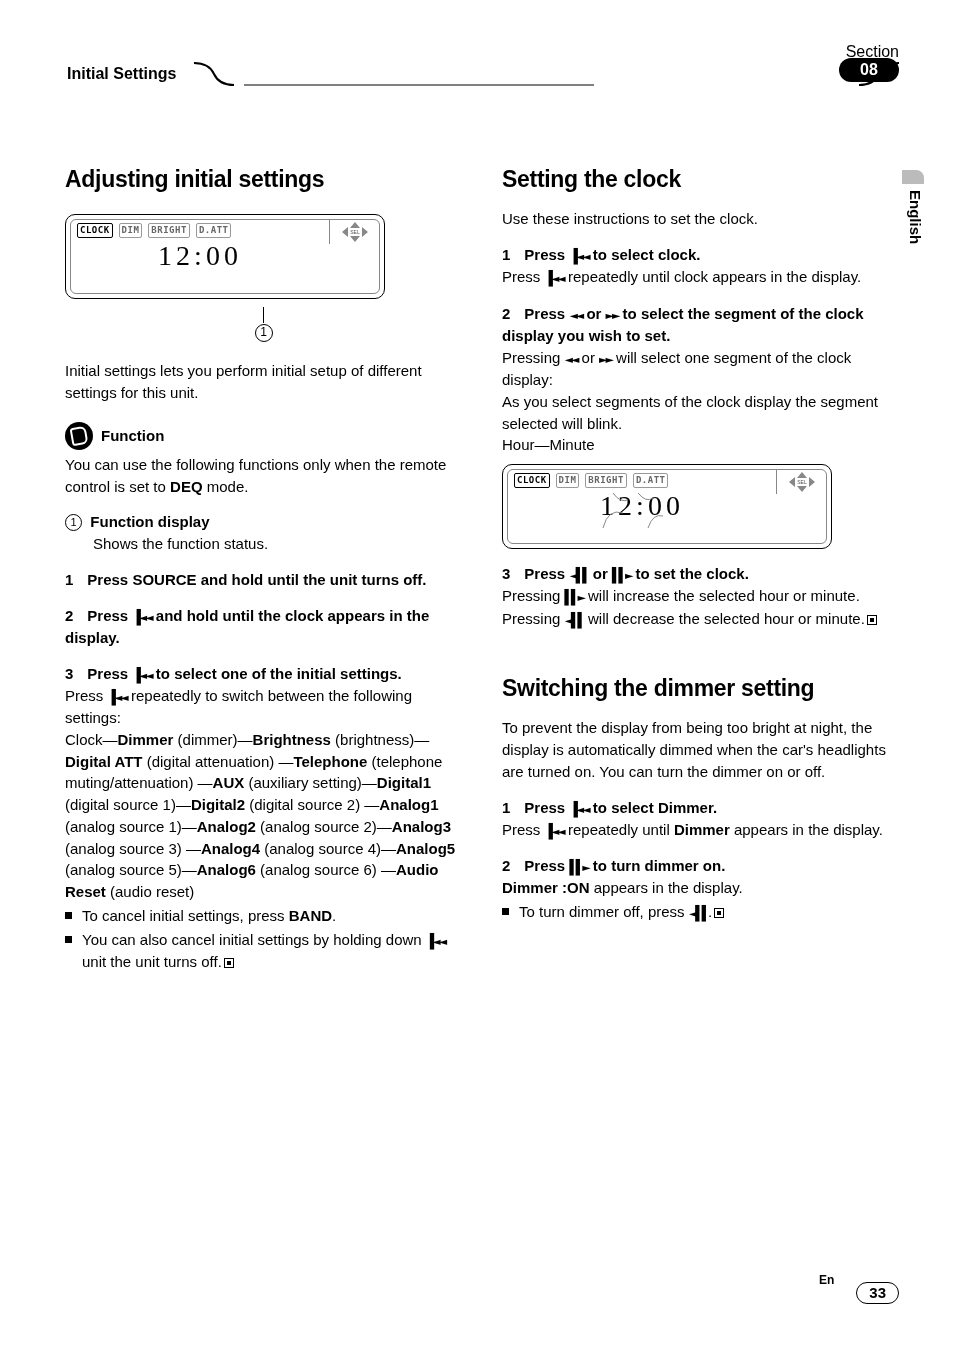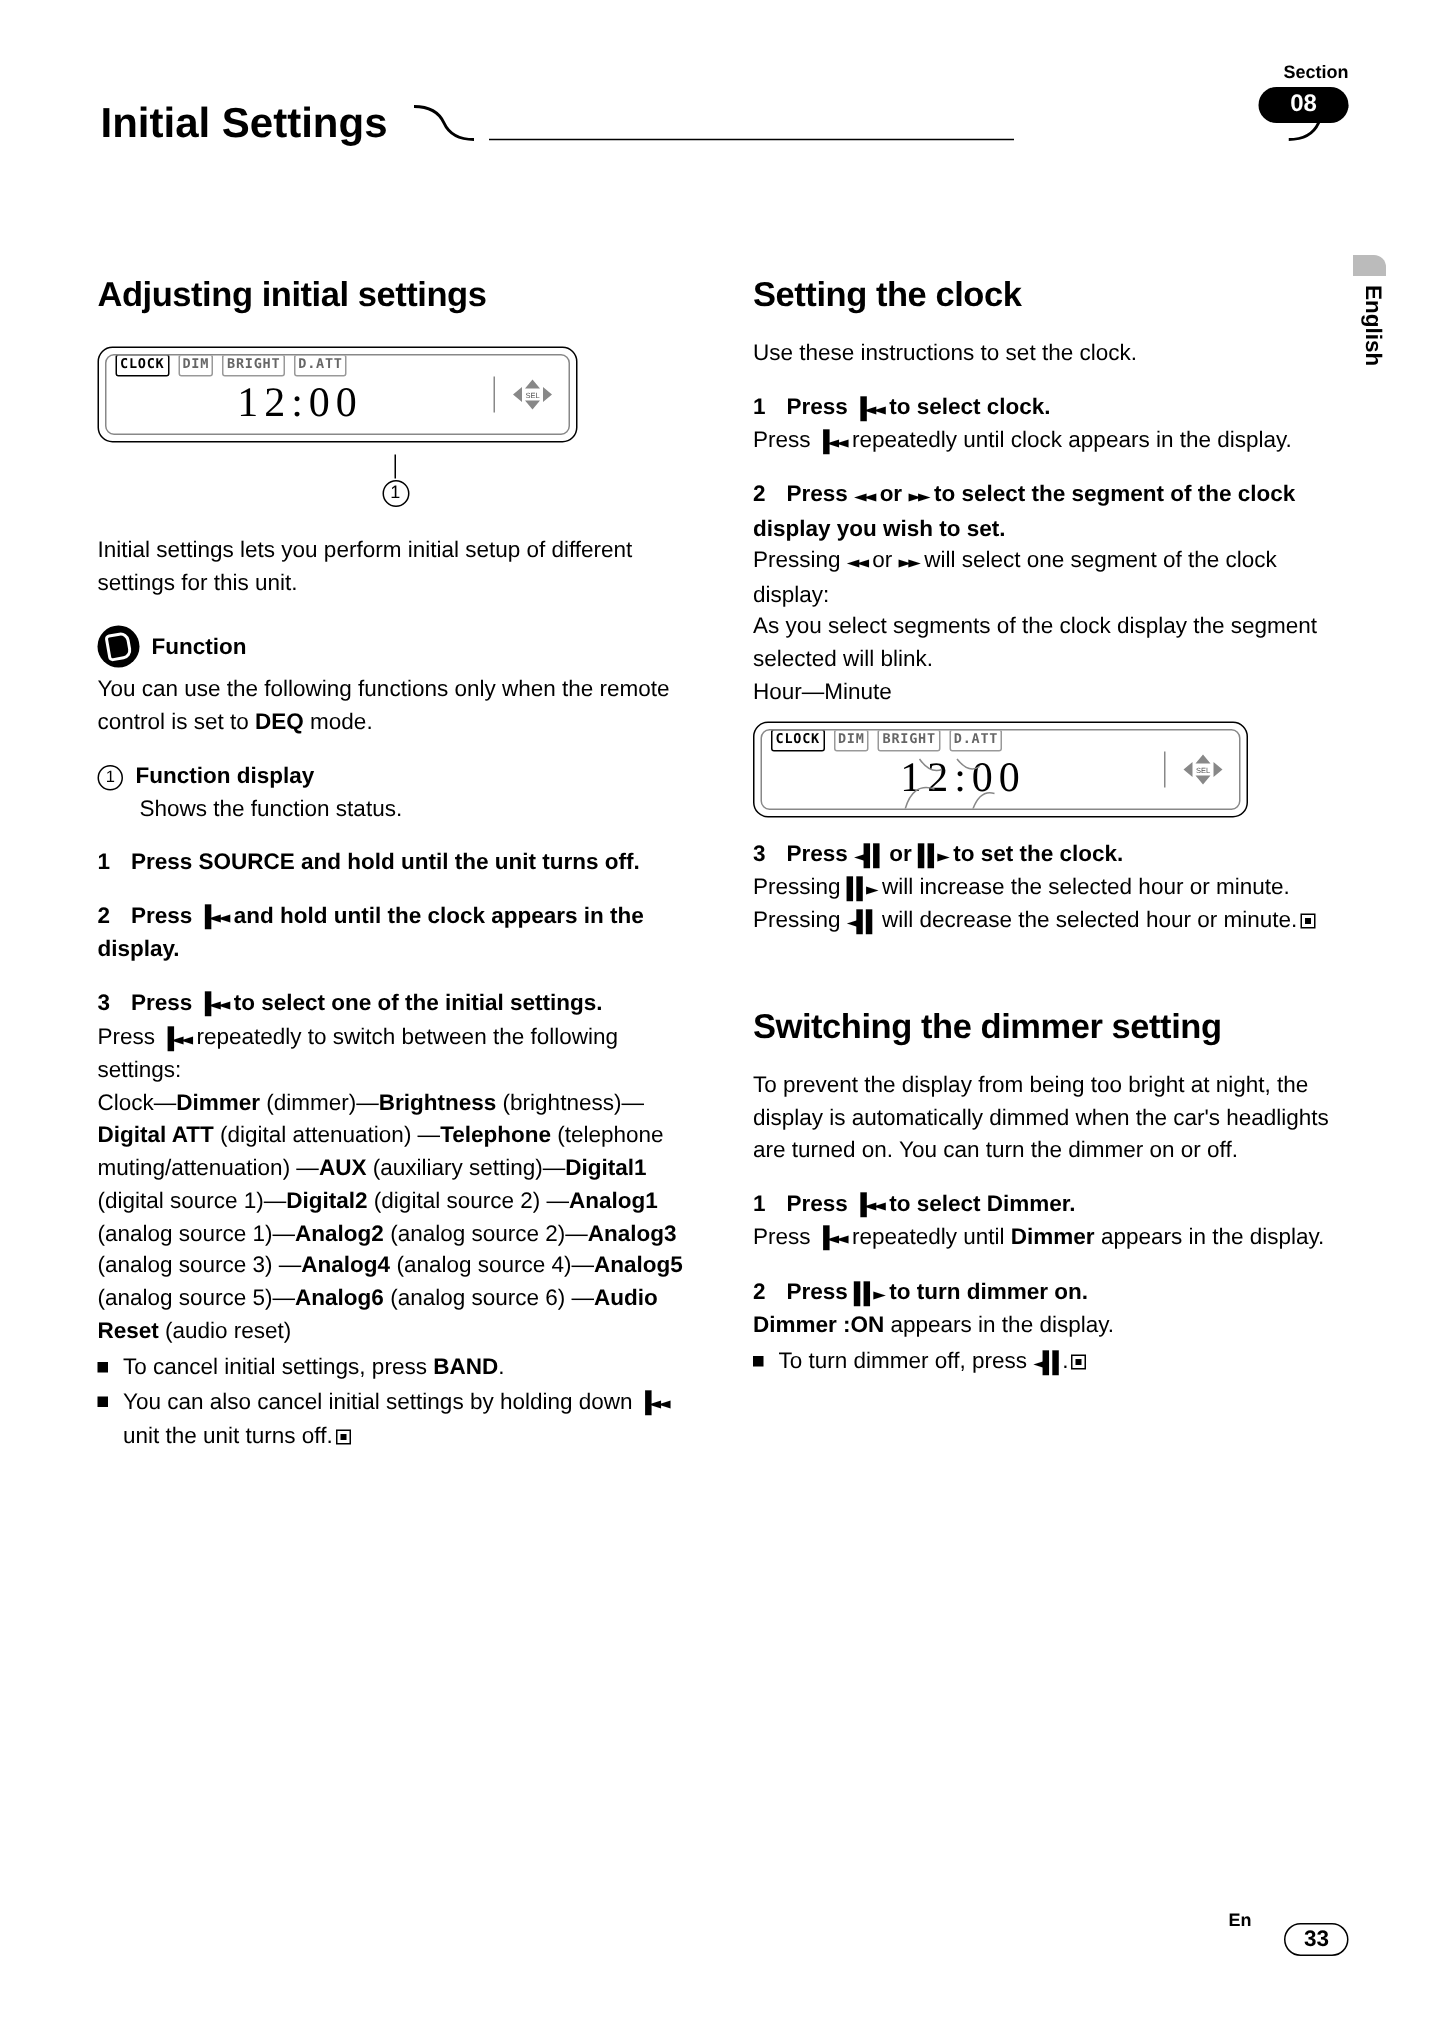--- a/index.html
+++ b/index.html
@@ -11,37 +11,37 @@
     width: 954px;
     height: 1352px;
     position: relative;
     padding: 40px 55px 40px 65px;
     line-height: 1.45;
   }
   .section-label {
     position: absolute;
     top: 40px;
     right: 55px;
-    font-size: 12px;
-    font-weight: bold;
+    font-size: 16px;
+    font-weight: normal;
   }
   .header-row {
     display: flex;
     align-items: center;
     margin-top: 20px;
     margin-bottom: 75px;
     position: relative;
   }
   .tab-wrap {
     display: flex;
     align-items: center;
     flex: 0 0 auto;
   }
   .tab-title {
-    font-size: 28px;
+    font-size: 16px;
     font-weight: 900;
     padding: 2px 18px 2px 2px;
     white-space: nowrap;
   }
   .tab-tail {
     width: 40px;
     height: 28px;
     position: relative;
   }
   .tab-tail svg { position: absolute; top: 0; left: 0; }
@@ -100,23 +100,23 @@
     width: 320px;
     border: 1.5px solid #000;
     border-radius: 10px;
     padding: 4px;
     margin: 18px 0 8px 0;
     position: relative;
   }
   .display-inner {
     border: 1px solid #888;
     border-radius: 6px;
-    height: 54px;
-    display: flex;
-    align-items: center;
+    height: 75px;
+    display: flex;
+    align-items: flex-start;
     overflow: hidden;
     position: relative;
   }
   .display-left {
     flex: 1;
     padding: 3px 6px;
     display: flex;
     flex-direction: column;
     justify-content: flex-start;
     position: relative;

